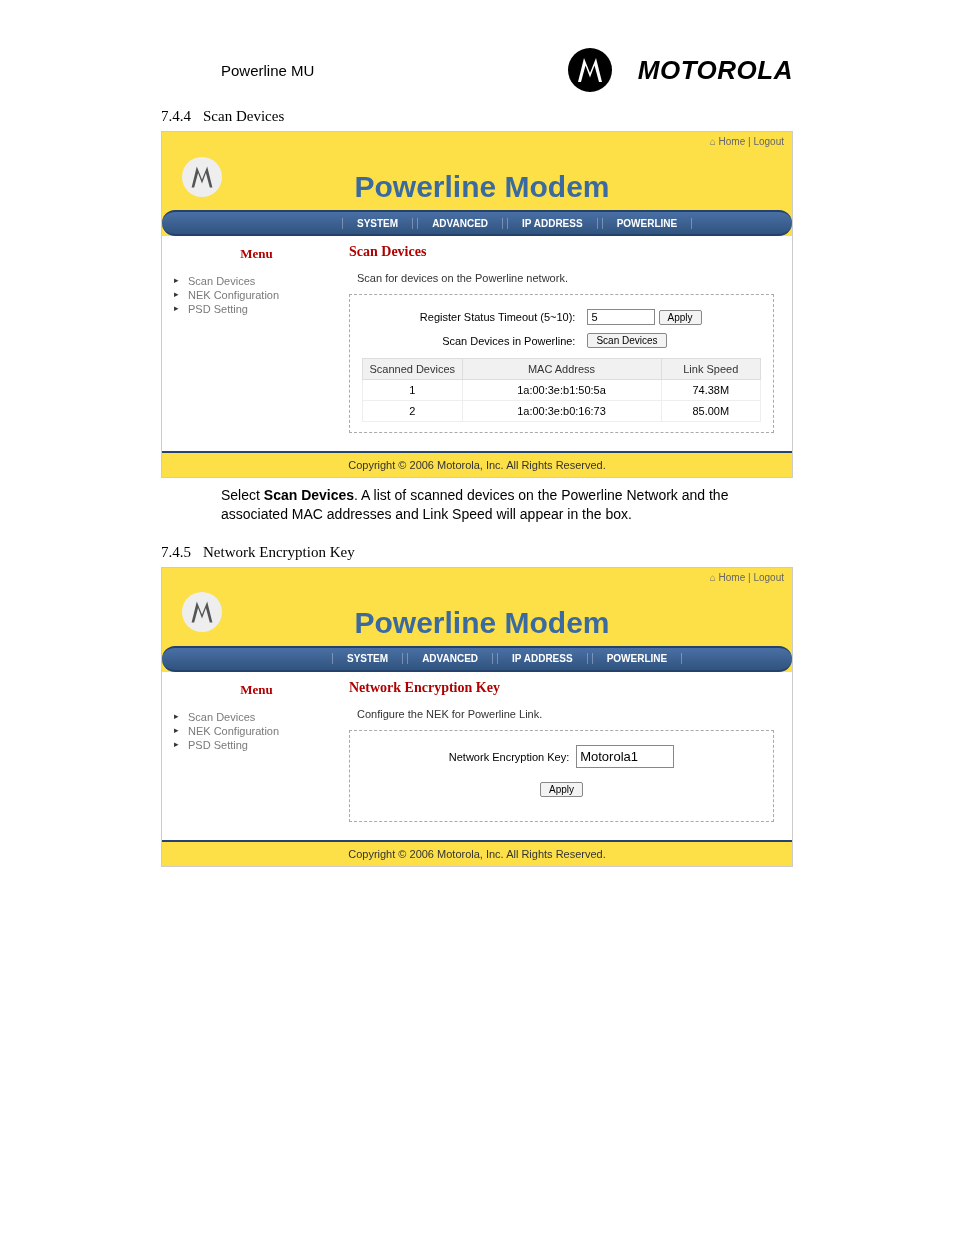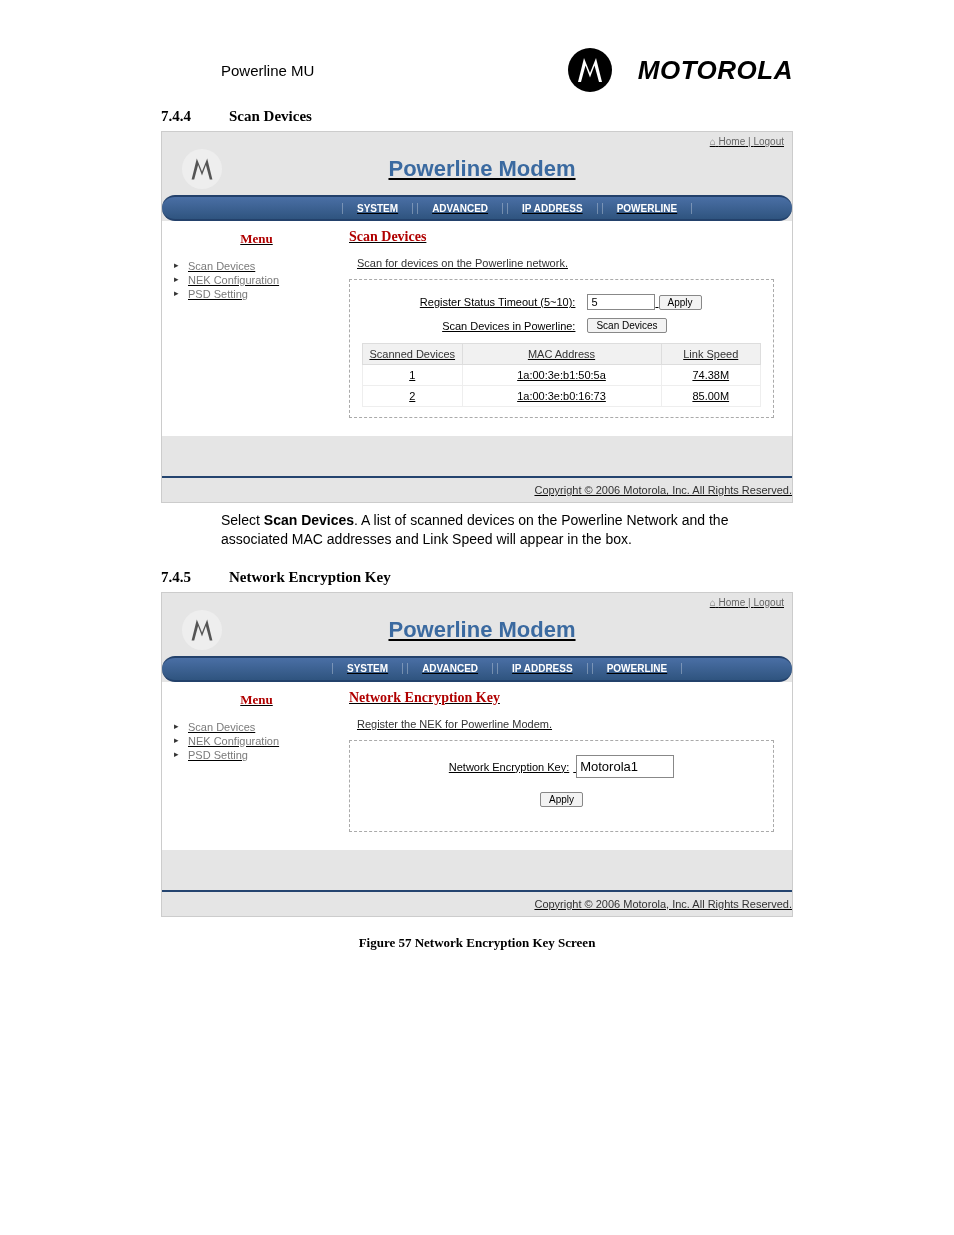--- a/index.html
+++ b/index.html
@@ -30,49 +30,48 @@
     gap: 26px;
   }
   .moto-m {
     width: 44px; height: 44px; border-radius: 50%; background:#000;
     display:flex; align-items:center; justify-content:center;
   }
   .moto-m svg { width: 30px; height: 30px; }
   .moto-word { font-weight: 900; font-style: italic; font-size: 26px; letter-spacing: 0.5px; font-family: Arial, sans-serif;}
   .section-heading {
     display: flex;
-    gap: 28px;
+    gap: 2px;
     font-family: Georgia, 'Times New Roman', serif;
-    font-weight: bold;
+    font-weight: normal;
     font-size: 15px;
     margin: 8px 0 6px 0;
   }
   .section-heading .num { min-width: 40px; }
 
   
   .shot {
     border: 1px solid #ccc;
-    background: #e5e5e5;
+    background: #fde047;
     margin: 4px 0 8px 0;
     font-size: 10.5px;
-    text-decoration: underline;
   }
   .shot-topbar {
     text-align: right;
     padding: 4px 8px 2px 0;
     color: #666;
     font-size: 10px;
   }
   .shot-topbar a { color: #666; text-decoration: none; }
   .shot-head {
     display:flex; align-items:center; gap:10px; padding: 0 10px 6px 20px;
   }
   .shot-head .hm { width:40px;height:40px;border-radius:50%;background:#eee;display:flex;align-items:center;justify-content:center;}
   .shot-head .hm svg{width:26px;height:26px;}
-  .shot-title { flex:1; text-align:center; font-family: Verdana, Arial, sans-serif; font-weight:bold; font-size:22px; color:#3b6aa0; margin-right:50px;}
+  .shot-title { flex:1; text-align:center; font-family: Verdana, Arial, sans-serif; font-weight:bold; font-size:30px; color:#3b6aa0; margin-right:50px;margin-top:21px;}
   .shot-navbar {
     background: linear-gradient(#4a6fa5,#2f547f);
     color:#fff;
     font-size:10px;
     font-weight:bold;
     height:22px;
     display:flex;
     align-items:center;
     padding-left: 180px;
     gap: 4px;
@@ -114,23 +113,22 @@
   .dotbox td { padding: 4px 6px; }
   .dotbox .r1 td:first-child { text-align:right; width:55%; }
   .dotbox input[type=text]{ width:60px; font-size:11px; border:1px solid #888; padding:1px 3px; background:#fff;}
   .dotbox button, .devbtn {
     font-size:10px; padding:1px 8px; border:1px solid #888; background:#f3f3f3; border-radius:2px; cursor:pointer;
   }
   .devtbl { width:100%; border-collapse: collapse; margin-top:6px; font-size:11px;}
   .devtbl th { background:#f1f1f1; border:1px solid #ddd; padding:4px; font-weight:normal; color:#333;}
   .devtbl td { border:1px solid #eee; padding:4px 8px; text-align:center;}
   .shot-foot {
-    text-align:right; font-size:11px; color:#333; padding:6px 0;
+    text-align:center; font-size:11px; color:#333; padding:6px 0;
     border-top:2px solid #24446f;
-    margin-top:40px;
   }
   .fig-caption {
     text-align:center; font-family: Georgia, 'Times New Roman', serif; font-weight:bold; font-size:13px;
     margin: 18px 0 10px 0;
   }
   .bodytext {
     font-size: 14px; line-height: 1.35; padding-left: 60px; margin: 6px 0 20px 0;
     font-family: Arial, sans-serif;
   }
   .bodytext b { font-weight:bold; }
@@ -266,32 +264,31 @@
     </div>
     <div class="shot-body">
       <div class="shot-side">
         <div class="menu-h">Menu</div>
         <div class="mi">Scan Devices</div>
         <div class="mi">NEK Configuration</div>
         <div class="mi">PSD Setting</div>
       </div>
       <div class="shot-main">
         <div class="main-h">Network Encryption Key</div>
-        <div class="desc">Register the NEK for Powerline Modem.</div>
+        <div class="desc">Configure the NEK for Powerline Link.</div>
         <div class="dotbox nekbox">
           <div>
             <span class="lab">Network Encryption Key:</span>
             <input type="text" value="Motorola1" style="">
           </div>
           <div class="apply">
             <button>Apply</button>
           </div>
         </div>
       </div>
     </div>
     <div class="shot-foot">Copyright  ©   2006  Motorola, Inc.  All Rights Reserved.</div>
   </div>
 
-  <div class="fig-caption">Figure 57 Network Encryption Key Screen</div>
 
 
 
 </div>
 
 </body></html>

